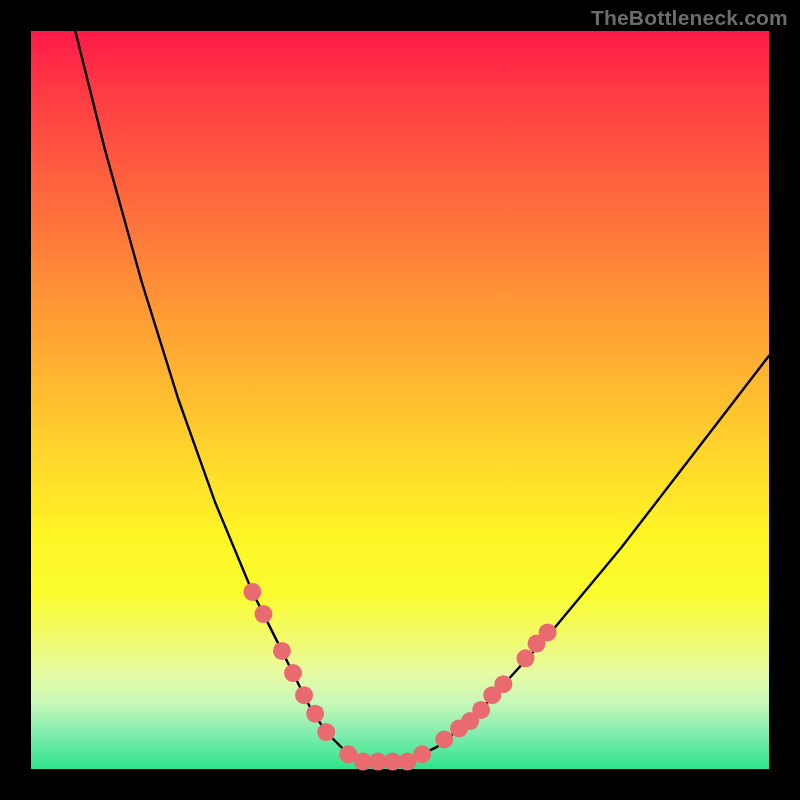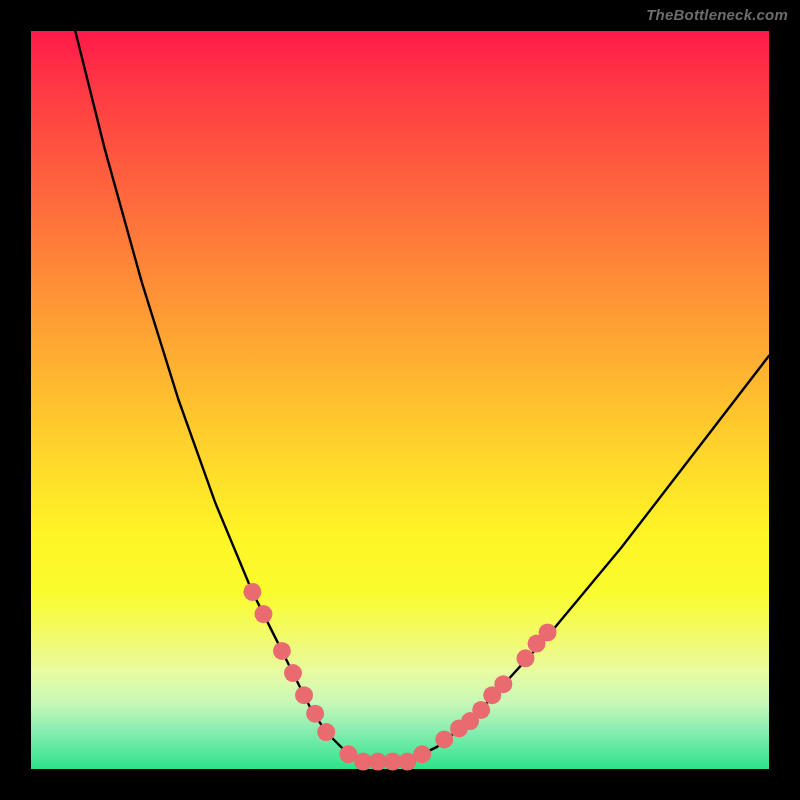--- a/index.html
+++ b/index.html
@@ -37,26 +37,25 @@
       #e7fba3 87%,
       #c8f8b8 91%,
       #84edaf 95%,
       #2de389 100%
     );
   }
   .watermark {
     position: absolute;
     top: 6px;
     right: 12px;
-    font-size: 15px;
+    font-size: 21px;
     font-weight: 600;
     color: #6c6c6c;
     letter-spacing: 0.2px;
     user-select: none;
-    font-style: italic;
   }
   svg.curve {
     position: absolute;
     left: 0; top: 0;
     width: 738px; height: 738px;
     overflow: visible;
   }
 </style>
 </head>
 <body>

